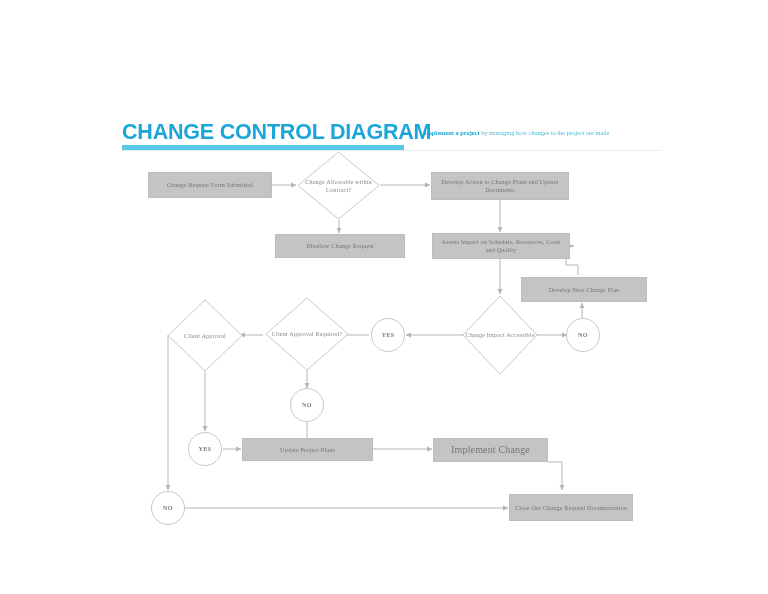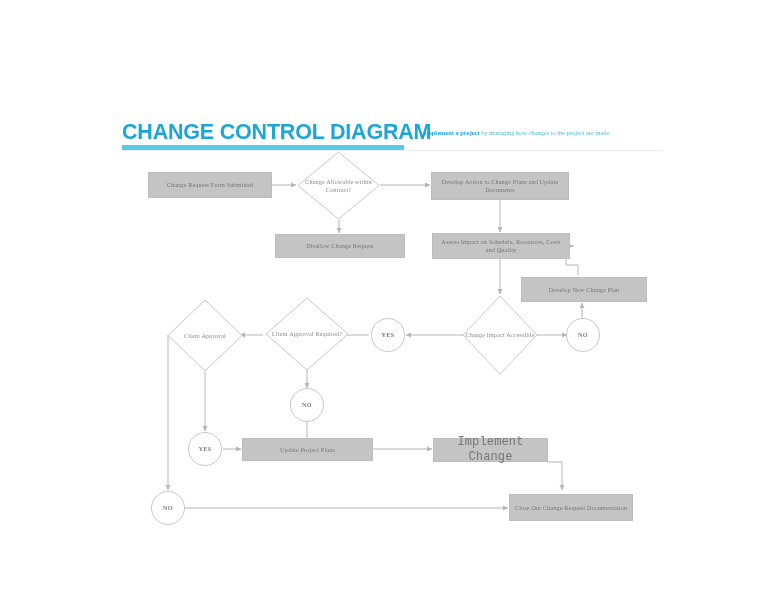--- a/index.html
+++ b/index.html
@@ -107,21 +107,21 @@
 
   
   .box {
     background: #c4c4c4;
     border: 1px solid #bdbdbd;
   }
   .box .label {
     font-size: 6.2px;
     color: #767676;
   }
-  .box.big .label { font-size: 12px; font-family: Liberation Mono, monospace; }
+  .box.big .label { font-size: 10px; }
 
   
   .diamond {
     background: transparent;
   }
   .diamond .dshape {
     position: absolute;
     left: 0; top: 0;
     width: 100%; height: 100%;
   }

